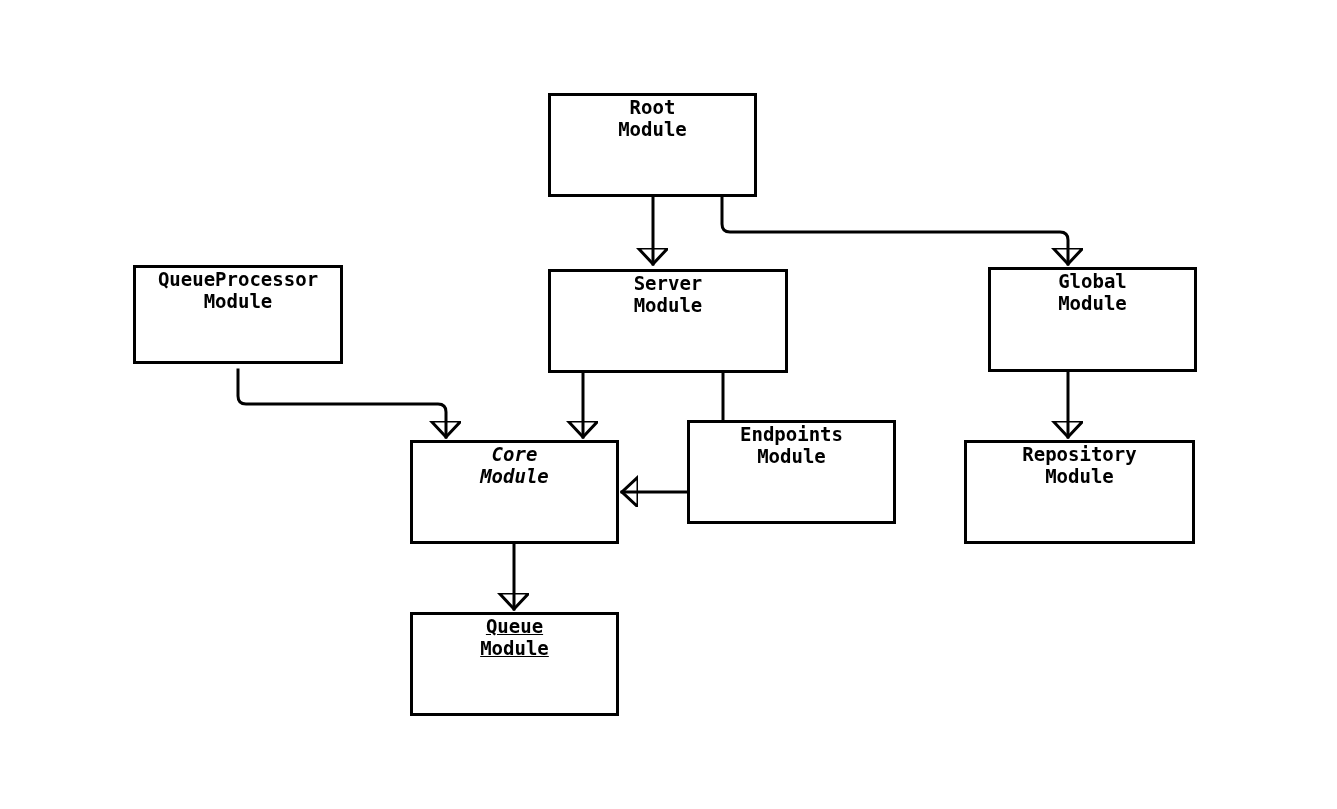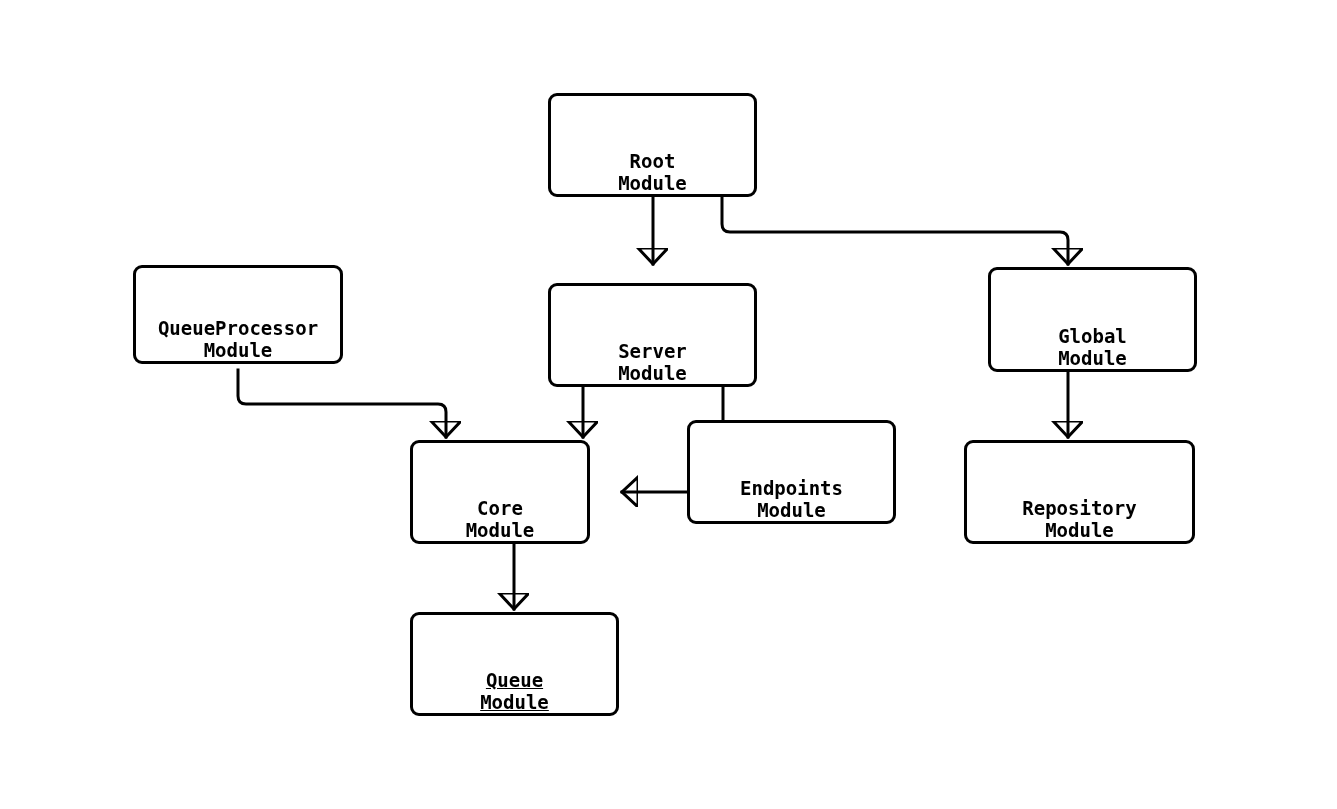--- a/index.html
+++ b/index.html
@@ -28,23 +28,23 @@
     fill: none;
     stroke: #000000;
     stroke-width: 3;
     stroke-linecap: square;
   }
   .node {
     position: absolute;
     box-sizing: border-box;
     background: #ffffff;
     border: 3px solid #000000;
-    border-radius: 9px;
+    border-radius: 0;
     display: flex;
-    align-items: flex-end;
+    align-items: flex-start;
     justify-content: center;
     text-align: center;
   }
   .node .label {
     font-weight: bold;
     font-size: 19px;
     line-height: 22px;
     color: #000000;
     white-space: pre-line;
     letter-spacing: 0px;
@@ -82,31 +82,31 @@
   <div class="node" style="left:548px; top:93px; width:209px; height:104px;">
     <span class="label">Root
 Module</span>
   </div>
 
   <div class="node" style="left:133px; top:265px; width:210px; height:99px;">
     <span class="label">QueueProcessor
 Module</span>
   </div>
 
-  <div class="node" style="left:548px; top:283px; width:209px; height:104px;">
+  <div class="node" style="left:548px; top:269px; width:240px; height:104px;">
     <span class="label">Server
 Module</span>
   </div>
 
   <div class="node" style="left:964px; top:267px; width:209px; height:105px;margin-left:24px;">
     <span class="label">Global
 Module</span>
   </div>
 
-  <div class="node" style="left:410px; top:440px; width:180px; height:104px;">
+  <div class="node" style="left:410px; top:440px; width:209px; height:104px;font-style:italic;">
     <span class="label">Core
 Module</span>
   </div>
 
   <div class="node" style="left:687px; top:420px; width:209px; height:104px;">
     <span class="label">Endpoints
 Module</span>
   </div>
 
   <div class="node" style="left:964px; top:440px; width:231px; height:104px;">

